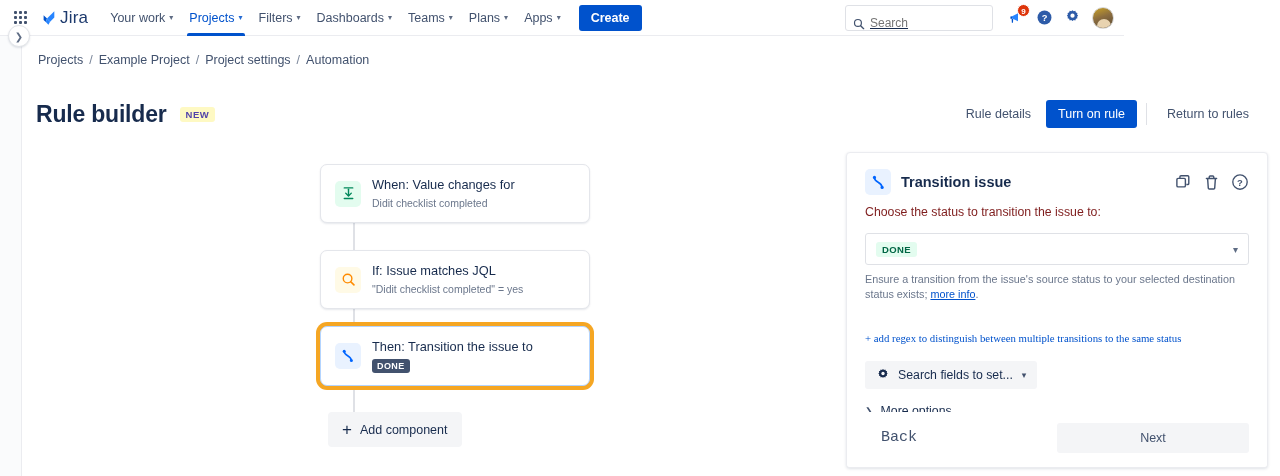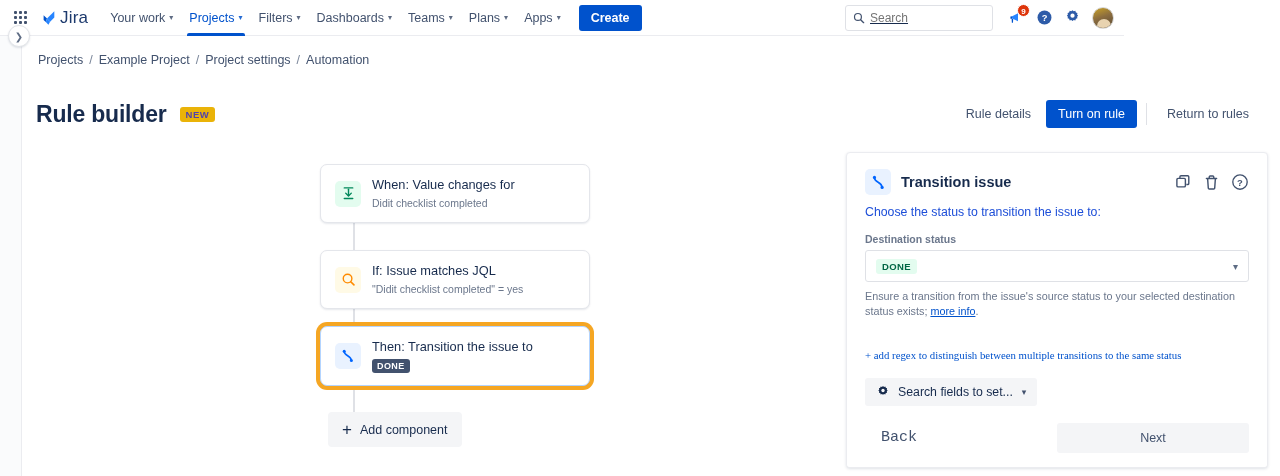--- a/index.html
+++ b/index.html
@@ -47,21 +47,21 @@
   .caret { margin-left: 4px; font-size: 8px; line-height: 1; opacity: .85; }
   .create-btn {
     background: #0052cc; color: #fff; border: none; border-radius: 3px;
     font-size: 12.5px; font-weight: 600; padding: 6px 12px;
     margin-left: 10px; cursor: pointer;
     font-family: "Liberation Sans", sans-serif;
   }
   .nav-right { margin-left: auto; display: flex; align-items: center; gap: 2px; }
   .search-box {
     width: 148px; height: 26px; border: 1.4px solid #dfe1e6; border-radius: 3px;
-    display: flex; align-items: center; padding: 0 7px; background: #fff;
+    display: flex; align-items: flex-end; padding: 0 7px; background: #fff;
     margin-right: 8px; cursor: text; text-decoration: underline;
   }
   .search-box input {
     border: none; outline: none; font-size: 12px; color: #5e6c84;
     font-family: "Liberation Sans", sans-serif; background: transparent;
     width: 110px; margin-left: 5px;
   }
   .icon-btn {
     width: 26px; height: 26px; display: flex; align-items: center;
     justify-content: center; cursor: pointer; position: relative;
@@ -110,21 +110,21 @@
   .breadcrumb .last { cursor: pointer; }
 
   
   .page-header {
     position: absolute; top: 100px; left: 36px; right: 20px;
     display: flex; align-items: center;
   }
   .page-title { font-size: 23px; font-weight: 600; color: #172b4d; letter-spacing: -.2px; }
   .new-badge {
     margin-left: 13px; font-size: 9.5px; font-weight: 700; letter-spacing: .5px;
-    color: #5243aa; background: #eab308; padding: 2px 6px; border-radius: 3px;
+    color: #5243aa; background: #fef9c3; padding: 2px 6px; border-radius: 3px;
   }
   .header-actions { margin-left: auto; display: flex; align-items: center; gap: 4px; }
   .btn-subtle {
     background: transparent; border: none; font-size: 12.5px; font-weight: 500;
     color: #42526e; padding: 7px 11px; border-radius: 3px; cursor: pointer;
     font-family: "Liberation Sans", sans-serif; white-space: nowrap;
   }
   .btn-primary {
     background: #0052cc; border: none; font-size: 12.5px; font-weight: 500;
     color: #fff; padding: 7px 12px; border-radius: 3px; cursor: pointer;
@@ -188,21 +188,21 @@
   .panel-icon {
     width: 26px; height: 26px; border-radius: 5px; background: #e9f2ff;
     display: flex; align-items: center; justify-content: center; margin-right: 10px;
     flex: 0 0 26px;
   }
   .panel-title { font-size: 14.5px; font-weight: 600; color: #172b4d; }
   .panel-head-actions { margin-left: auto; display: flex; align-items: center; gap: 11px; }
   .head-icon { cursor: pointer; display: flex; align-items: center; justify-content: center; }
   .panel-body { padding: 10px 18px 0 18px; }
   .panel-desc { font-size: 12.3px; color: #172b4d; line-height: 17px; margin-bottom: 13px; }
-  .panel-prompt { font-size: 12.3px; color: #1d4ed8; margin-bottom: 14px; }
+  .panel-prompt { font-size: 12.3px; color: #7f1d1d; margin-bottom: 14px; }
   .field-label { font-size: 10.5px; font-weight: 700; color: #6b778c; margin-bottom: 5px; }
   .select-field {
     height: 32px; border: 1.5px solid #dfe1e6; border-radius: 3px;
     background: #fff; display: flex; align-items: center;
     padding: 0 10px; cursor: pointer;
   }
   .select-lozenge {
     background: #e3fcef; color: #006644; font-size: 9.5px; font-weight: 700;
     letter-spacing: .4px; padding: 2px 6px; border-radius: 3px;
   }
@@ -460,21 +460,20 @@
           <circle cx="10" cy="10" r="8" fill="none" stroke="#42526e" stroke-width="1.5"></circle>
           <text x="10" y="14" font-size="10.5" font-weight="bold" fill="#42526e" text-anchor="middle" font-family="Liberation Sans, sans-serif">?</text>
         </svg>
       </div>
     </div>
   </div>
 
   <div class="panel-body">
     <div class="panel-prompt">Choose the status to transition the issue to:</div>
 
-    <div class="field-label">Destination status</div>
     <div class="select-field">
       <span class="select-lozenge">DONE</span>
       <span class="select-chevron">▾</span>
     </div>
 
     <div class="help-text">
       <span>Ensure a transition from the issue's source status to your selected destination status exists;</span>
       <a>more info</a><span>.</span>
     </div>
 

